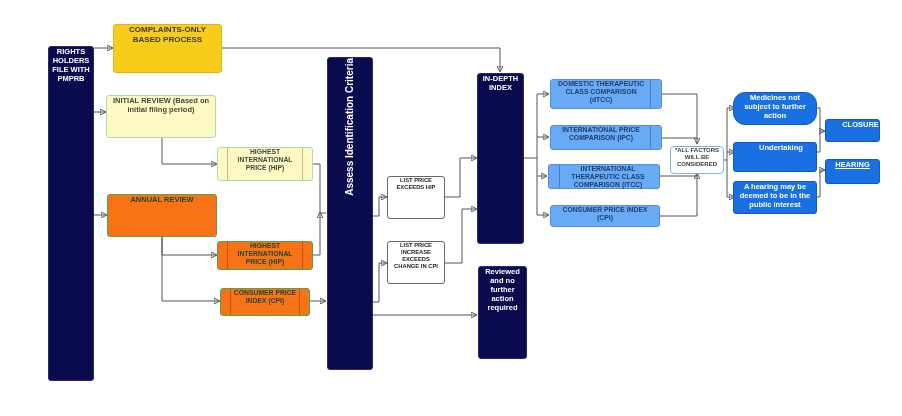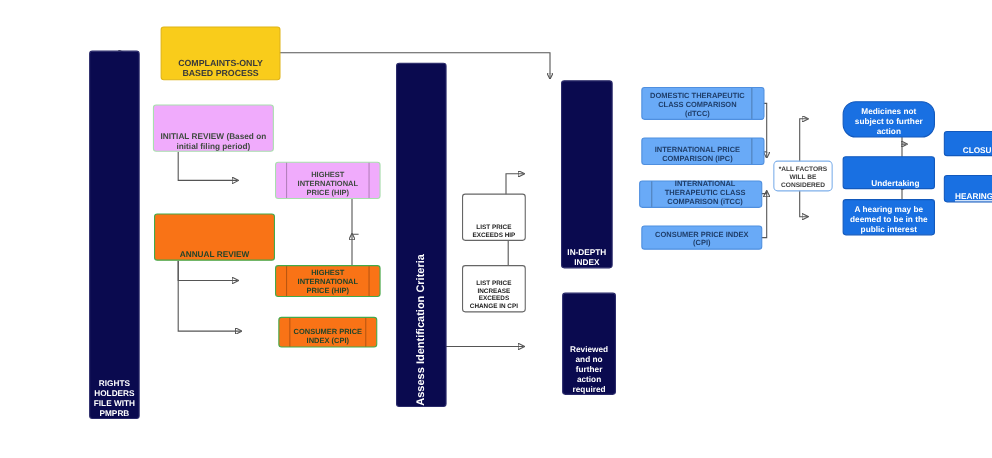--- a/index.html
+++ b/index.html
@@ -1,20 +1,20 @@
 <!DOCTYPE html>
 <html><head>
 <meta charset="utf-8">
 <style>
   html, body { margin:0; padding:0; background:#ffffff; }
   body { width:902px; height:416px; position:relative; overflow:hidden; font-family:"Liberation Sans", sans-serif; }
-  .node { position:absolute; box-sizing:border-box; display:flex; align-items:flex-end; justify-content:center; text-align:center; font-weight:bold; border-radius:3px; line-height:1.2;margin-left:33px; }
+  .node { position:absolute; box-sizing:border-box; display:flex; align-items:flex-start; justify-content:center; text-align:center; font-weight:bold; border-radius:3px; line-height:1.2; }
   .navy { background:#0a0a4f; color:#ffffff; border:1px solid #2a2a6a; }
   .yellow { background:#f9cc1b; color:#3a3a3a; font-size:8px; border:1px solid #e0b414; }
-  .lightgreen { background:#f0abfc; color:#3e4a3f; font-size:7.5px; border:1px solid #a8dfad; }
+  .lightgreen { background:#fef9c3; color:#3e4a3f; font-size:7.5px; border:1px solid #a8dfad; }
   .green { background:#f97316; color:#23452a; font-size:7.5px; border:1px solid #43a94a; }
   .blue { background:#69aaf7; color:#1f3e6a; font-size:6.8px; border:1px solid #4f8fdf; }
   .dblue { background:#1970e2; color:#ffffff; font-size:7.5px; border:1px solid #1259bd; }
   .white { background:#ffffff; color:#222; font-size:5.8px; border:1px solid #666; }
   .note { background:#ffffff; color:#3a3a3a; font-size:6px; border:1px solid #7fb0ea; border-radius:4px; }
   .proc-bar-l, .proc-bar-r { position:absolute; top:0; bottom:0; width:0; border-left:1px solid rgba(0,0,0,0.25); }
   .vert-text { writing-mode:vertical-rl; transform:rotate(180deg); font-size:10px; white-space:nowrap; }
   svg.conn { position:absolute; left:0; top:0; width:902px; height:416px; pointer-events:none; }
   svg.conn path { fill:none; stroke:#555; stroke-width:1; }
 </style>

